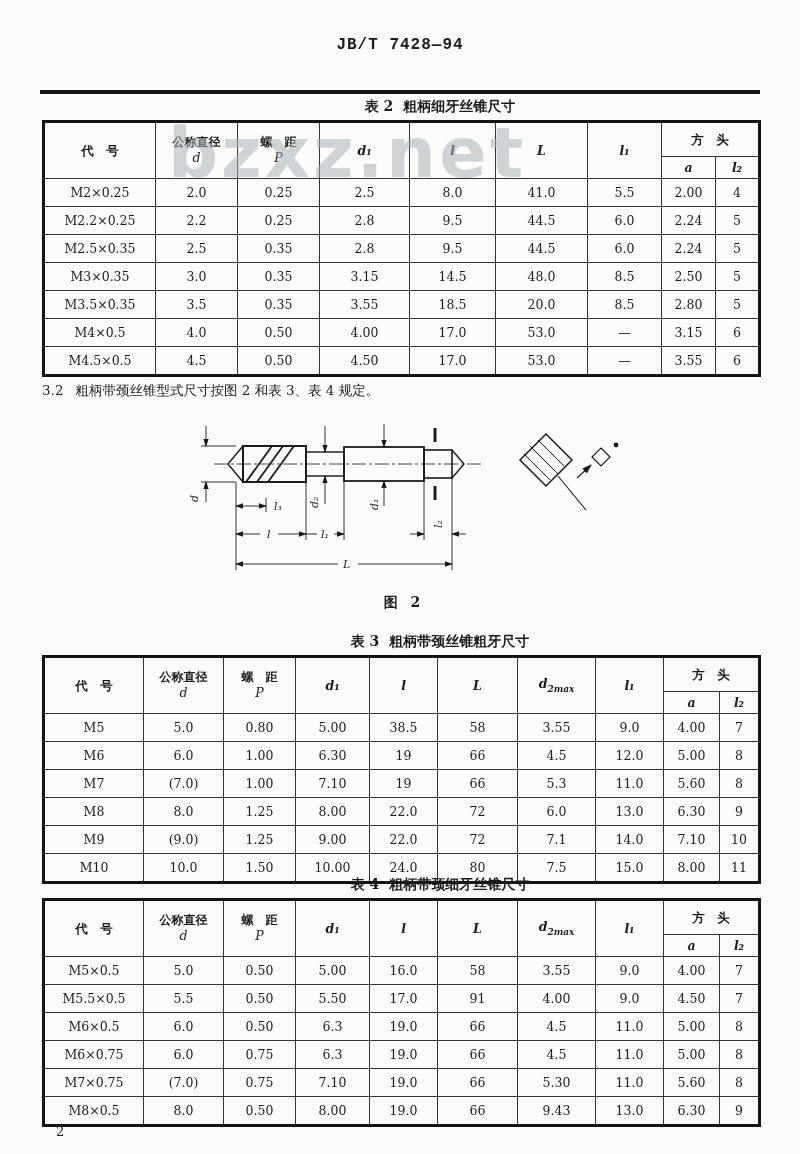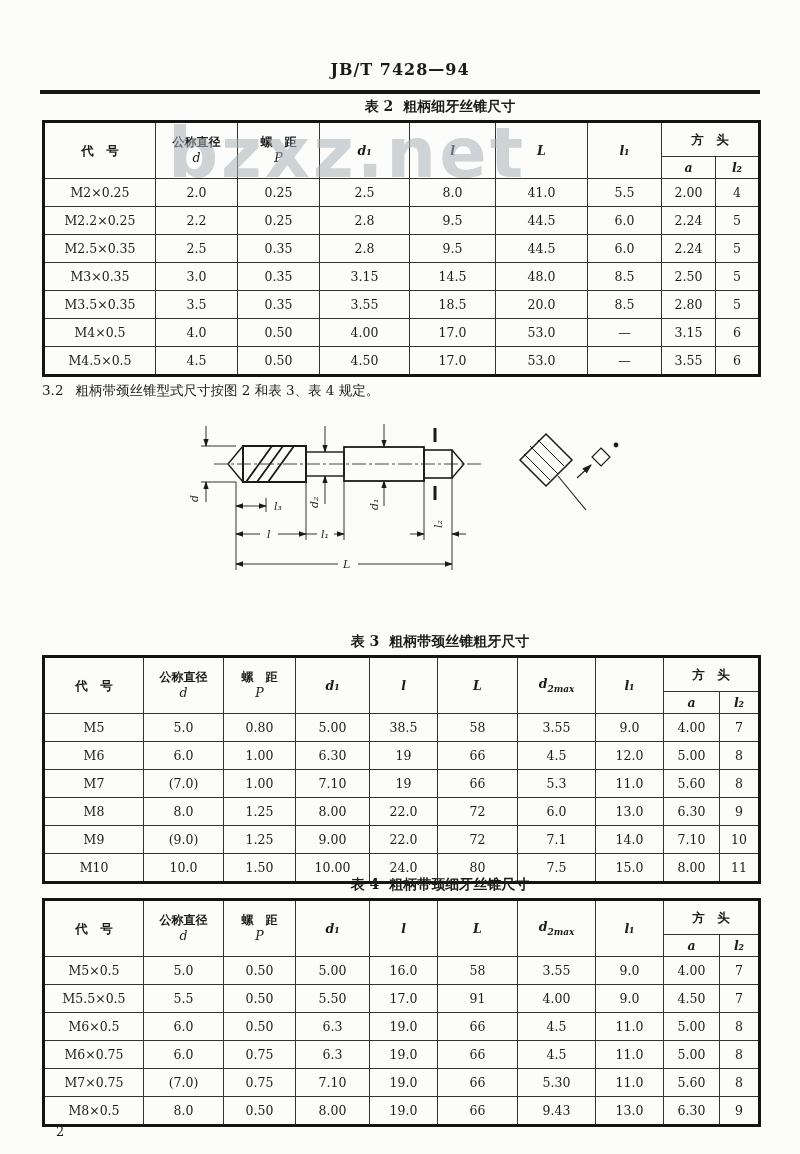--- a/index.html
+++ b/index.html
@@ -2,22 +2,22 @@
 <html><head>
 <meta charset="utf-8">
 <style>
   html,body{margin:0;padding:0;background:#e8e8e6;}
   .page{
     position:relative; width:800px; height:1154px; margin:0 auto;
     background:#fcfcfa; overflow:hidden;
     font-family:"DejaVu Serif","Liberation Serif",serif; color:#1b1b1b;
   }
   .doc-header{
-    position:absolute; top:60px; left:0; width:100%;
-    text-align:center; font-weight:bold; font-size:16px; letter-spacing:1px;
+    position:absolute; top:36px; left:0; width:100%;
+    text-align:center; font-weight:bold; font-size:16px; letter-spacing:1px;font-family:Liberation Mono, monospace;
   }
   .rule{
     position:absolute; top:90px; left:40px; width:720px; height:4px;
     background:#161616;
   }
   .watermark{
     position:absolute; top:112px; left:168px; z-index:5;
     font-family:"DejaVu Sans","Liberation Sans",sans-serif;
     font-weight:bold; font-size:70px; letter-spacing:3px;
     color:#aab2ba; opacity:.55; pointer-events:none;
@@ -262,20 +262,21 @@
         <text transform="translate(52,90) rotate(-90)">d</text>
         <text transform="translate(172,96) rotate(-90)">d₂</text>
         <text transform="translate(232,98) rotate(-90)">d₁</text>
         <text x="128" y="98">l₃</text>
         <text x="121" y="126">l</text>
         <text x="175" y="126">l₁</text>
         <text transform="translate(296,116) rotate(-90)">l₂</text>
         <text x="197" y="156">L</text>
       </g>
     </svg>
+    <div class="fig-caption">图 2</div>
   </div>
 
   <div class="tbl-section" style="top:585px;margin-top:48px;">
     <div class="tbl-caption">
       <span class="cap-no">表 3</span><span>粗柄带颈丝锥粗牙尺寸</span>
       <span class="unit">mm</span>
     </div>
     <table class="dim">
       <colgroup>
         <col style="width:100px">

